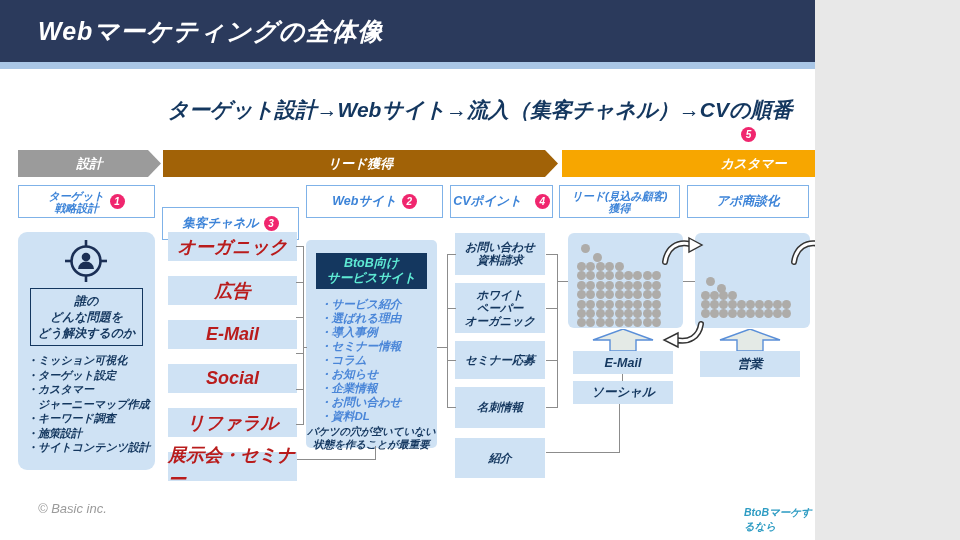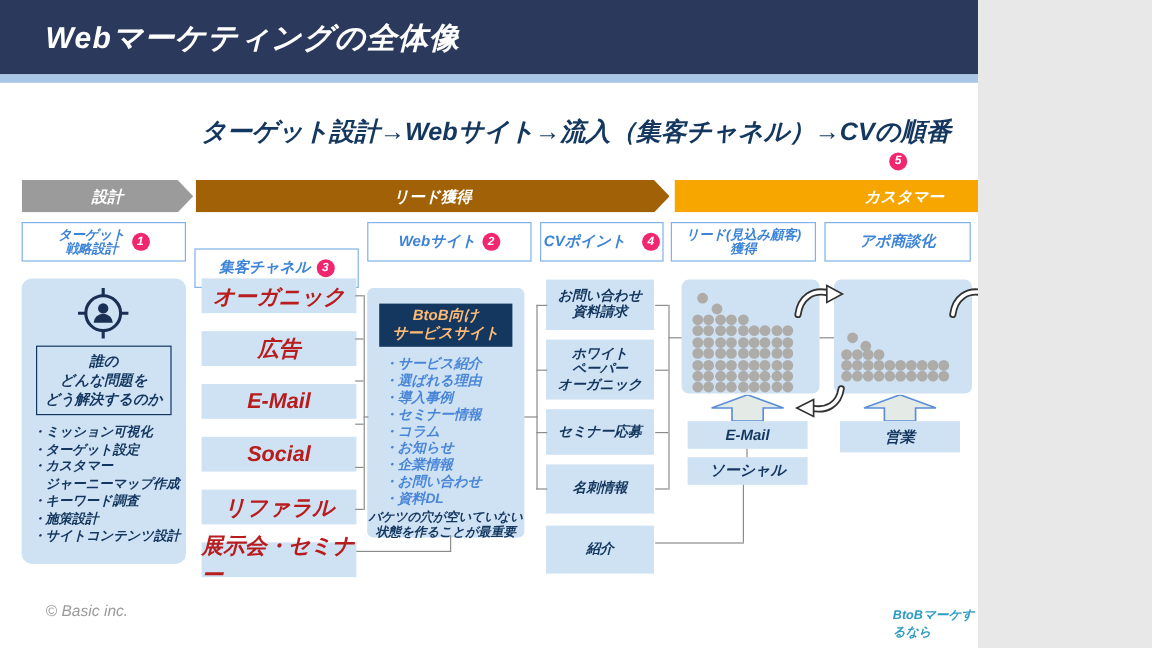--- a/index.html
+++ b/index.html
@@ -44,21 +44,21 @@
          font-size:12px;font-weight:bold;color:#14375f;line-height:16px;text-align:center;}
   .tasks{position:absolute;left:9px;top:121px;font-size:11px;font-weight:bold;color:#14375f;line-height:14.5px;}
 
   
   .channels{position:absolute;left:168px;top:232px;width:129px;}
   .channel-box{height:29px;margin-bottom:15px;background:#cfe2f4;display:flex;align-items:center;justify-content:center;
                font-size:18px;font-weight:bold;color:#b91c1c;}
 
   
   .website{position:absolute;left:306px;top:240px;width:131px;height:208px;background:#cfe2f4;border-radius:5px;}
-  .site-title{position:absolute;left:10px;top:13px;width:111px;height:36px;background:#14375f;color:#fdba74;
+  .site-title{position:absolute;left:10px;top:13px;width:111px;height:36px;background:#14375f;color:#5eead4;
               font-size:12.5px;font-weight:bold;line-height:15px;display:flex;align-items:center;justify-content:center;
               text-align:center;white-space:pre-line;box-sizing:border-box;}
   .menu{position:absolute;left:14px;top:57px;font-size:11.5px;font-weight:bold;color:#4a86d8;line-height:14px;}
   .site-note{position:absolute;left:0;right:0;top:185px;font-size:10.5px;font-weight:bold;color:#14375f;
              line-height:12.5px;text-align:center;white-space:pre-line;}
 
   
   .cv-box{position:absolute;left:455px;width:90px;background:#cfe2f4;color:#14375f;font-weight:bold;font-size:11.5px;
           display:flex;align-items:center;justify-content:center;text-align:center;white-space:pre-line;line-height:13px;}
   .cv-box:nth-child(1){top:233px;height:42px;}

